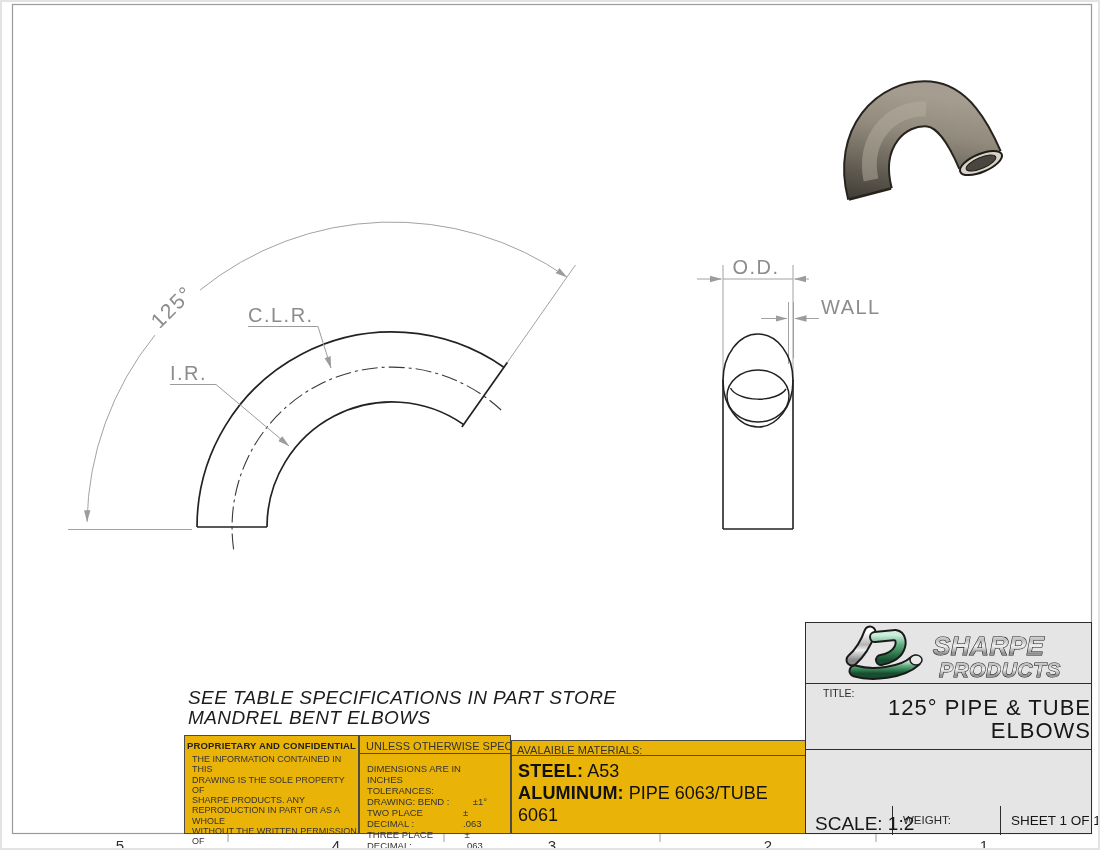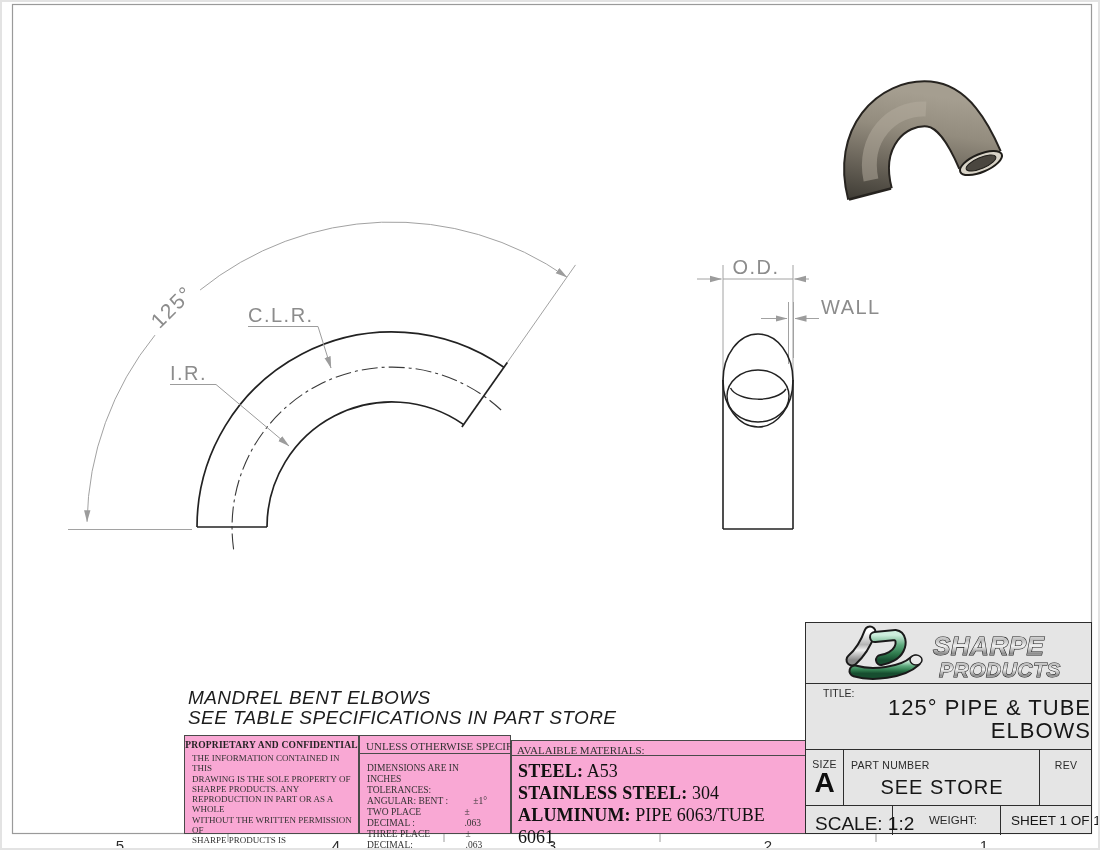--- a/index.html
+++ b/index.html
@@ -9,21 +9,21 @@
     border:2px solid #e3e3e3;box-sizing:border-box;
   }
   .abs{position:absolute;}
   svg{display:block;}
   .overlay{position:absolute;left:0;top:0;}
   
   .dimtext{fill:#8c8c8c;font-family:"Liberation Sans",sans-serif;letter-spacing:1.5px;}
   
   .note{font-style:italic;font-size:19px;line-height:20px;color:#1c1c1c;letter-spacing:.4px;white-space:nowrap;}
   
-  .box{position:absolute;border:1px solid #4a4a4a;box-sizing:border-box;background:#f9a8d4;color:#3c3c3c;font-family:Liberation Serif, serif;}
+  .box{position:absolute;border:1px solid #4a4a4a;box-sizing:border-box;background:#eab308;color:#3c3c3c;}
   .prop-head{font-size:9.5px;font-weight:bold;text-align:center;padding-top:4px;letter-spacing:.2px;color:#222;}
   .prop-body{font-size:9px;line-height:10.3px;padding:3px 0 0 7px;color:#333;}
   .tol-head{font-size:11px;padding:4px 0 0 6px;border-bottom:1px solid #4a4a4a;height:13px;color:#333;white-space:nowrap;}
   .tol-body{font-size:9.5px;line-height:11px;padding:9px 23px 0 7px;color:#333;}
   .tol-row{display:flex;justify-content:space-between;}
   .mat-head{font-size:11px;padding:3px 0 0 5px;border-bottom:1px solid #4a4a4a;height:11px;color:#333;}
   .mat-body{font-size:18px;line-height:22px;padding:4px 0 0 6px;color:#111;}
   .mat-body b{letter-spacing:.2px;}
   
   .tblock{position:absolute;border:1.2px solid #2d2d2d;box-sizing:border-box;background:#e5e5e5;}
@@ -145,22 +145,22 @@
       <path d="M 869 178 C 860 136, 890 105, 924 107" fill="none" stroke="#b5aea0" stroke-opacity="0.5" stroke-width="15"></path>
       <line x1="847" y1="197.5" x2="889" y2="186.5" stroke="#26231f" stroke-width="2.5"></line>
       <g transform="translate(979,161) rotate(-23)">
         <ellipse rx="22.5" ry="9" fill="#d8d3c7" stroke="#1f1d19" stroke-width="2"></ellipse>
         <ellipse rx="16" ry="5.5" fill="#4a463f" stroke="#1f1d19" stroke-width="1"></ellipse>
       </g>
     </g>
   </svg>
 
   <div class="abs note" style="left:186px;top:686px;">
+    <div>SEE TABLE SPECIFICATIONS IN PART STORE</div>
     <div>MANDREL BENT ELBOWS</div>
-    <div>SEE TABLE SPECIFICATIONS IN PART STORE</div>
   </div>
 
   <div class="box" style="left:182px;top:733px;width:175px;height:99px;">
     <div class="prop-head">PROPRIETARY AND CONFIDENTIAL</div>
     <div class="prop-body">
       <div>THE INFORMATION CONTAINED IN THIS</div>
       <div>DRAWING IS THE SOLE PROPERTY OF</div>
       <div>SHARPE PRODUCTS.  ANY</div>
       <div>REPRODUCTION IN PART OR AS A WHOLE</div>
       <div>WITHOUT THE WRITTEN PERMISSION OF</div>
@@ -168,44 +168,40 @@
 
     </div>
   </div>
 
   <div class="box" style="left:357px;top:733px;width:152px;height:99px;">
     <div class="tol-head">UNLESS OTHERWISE SPECIFIED:</div>
     <div class="tol-body">
       <div>DIMENSIONS ARE IN INCHES</div>
       <div>TOLERANCES:</div>
       <div class="tol-row">
-        <span>ANGULAR: BENT :</span>
+        <span>DRAWING: BEND :</span>
         <span>±1°</span>
       </div>
       <div class="tol-row">
         <span>TWO PLACE DECIMAL  :</span>
         <span>± .063</span>
       </div>
       <div class="tol-row">
         <span>THREE PLACE DECIMAL:</span>
         <span>± .063</span>
       </div>
     </div>
   </div>
 
   <div class="box" style="left:509px;top:738px;width:295px;height:94px;">
     <div class="mat-head">AVALAIBLE MATERIALS:</div>
     <div class="mat-body">
       <div>
         <b>STEEL:</b>
         <span>A53</span>
-      </div>
-      <div>
-        <b>STAINLESS STEEL:</b>
-        <span>304</span>
       </div>
       <div>
         <b>ALUMINUM:</b>
         <span>PIPE 6063/TUBE 6061</span>
       </div>
     </div>
   </div>
 
   <div class="tblock" style="left:803px;top:620px;width:287px;height:212px;">
 
@@ -248,39 +244,26 @@
     </div>
 
     <div class="tb-row" style="top:61px;height:66px;border-bottom:1px solid #2d2d2d;">
       <div class="title-label">TITLE:</div>
       <div class="title-text">
         <div>125° PIPE &amp; TUBE</div>
         <div>ELBOWS</div>
       </div>
     </div>
 
-    <div class="tb-row" style="top:127px;height:56px;border-bottom:1px solid #2d2d2d;">
-      <div class="tb-cell" style="left:0;width:38px;border-right:1px solid #2d2d2d;text-align:center;">
-        <div class="small-lab" style="margin-top:8px;">SIZE</div>
-        <div style="font-size:28px;font-weight:bold;color:#0e0e0e;line-height:26px;">A</div>
-      </div>
-      <div class="tb-cell" style="left:39px;width:195px;border-right:1px solid #2d2d2d;">
-        <div class="small-lab" style="margin:9px 0 0 6px;">PART NUMBER</div>
-        <div style="text-align:center;font-size:20px;color:#161616;letter-spacing:1px;margin-top:5px;">SEE STORE</div>
-      </div>
-      <div class="tb-cell" style="left:235px;right:0;">
-        <div class="small-lab" style="margin:9px 0 0 0;text-align:center;">REV</div>
-      </div>
-    </div>
 
     <div class="tb-row" style="top:183px;height:29px;">
       <div class="tb-cell" style="left:0;width:87px;border-right:1px solid #2d2d2d;">
         <div style="font-size:19px;color:#161616;margin:7px 0 0 9px;white-space:nowrap;">SCALE: 1:2</div>
       </div>
-      <div class="tb-cell" style="left:88px;width:107px;border-right:1px solid #2d2d2d;padding-left:26px;">
+      <div class="tb-cell" style="left:88px;width:107px;border-right:1px solid #2d2d2d;">
         <div style="font-size:11.5px;color:#2a2a2a;margin:8px 0 0 9px;">WEIGHT:</div>
       </div>
       <div class="tb-cell" style="left:196px;right:0;">
         <div style="font-size:13.5px;color:#161616;margin:7px 0 0 9px;white-space:nowrap;">SHEET 1 OF 1</div>
       </div>
     </div>
   </div>
 
   <div class="zone-num" style="left:103px;top:835px;">5</div>
   <div class="zone-num" style="left:319px;top:835px;">4</div>

